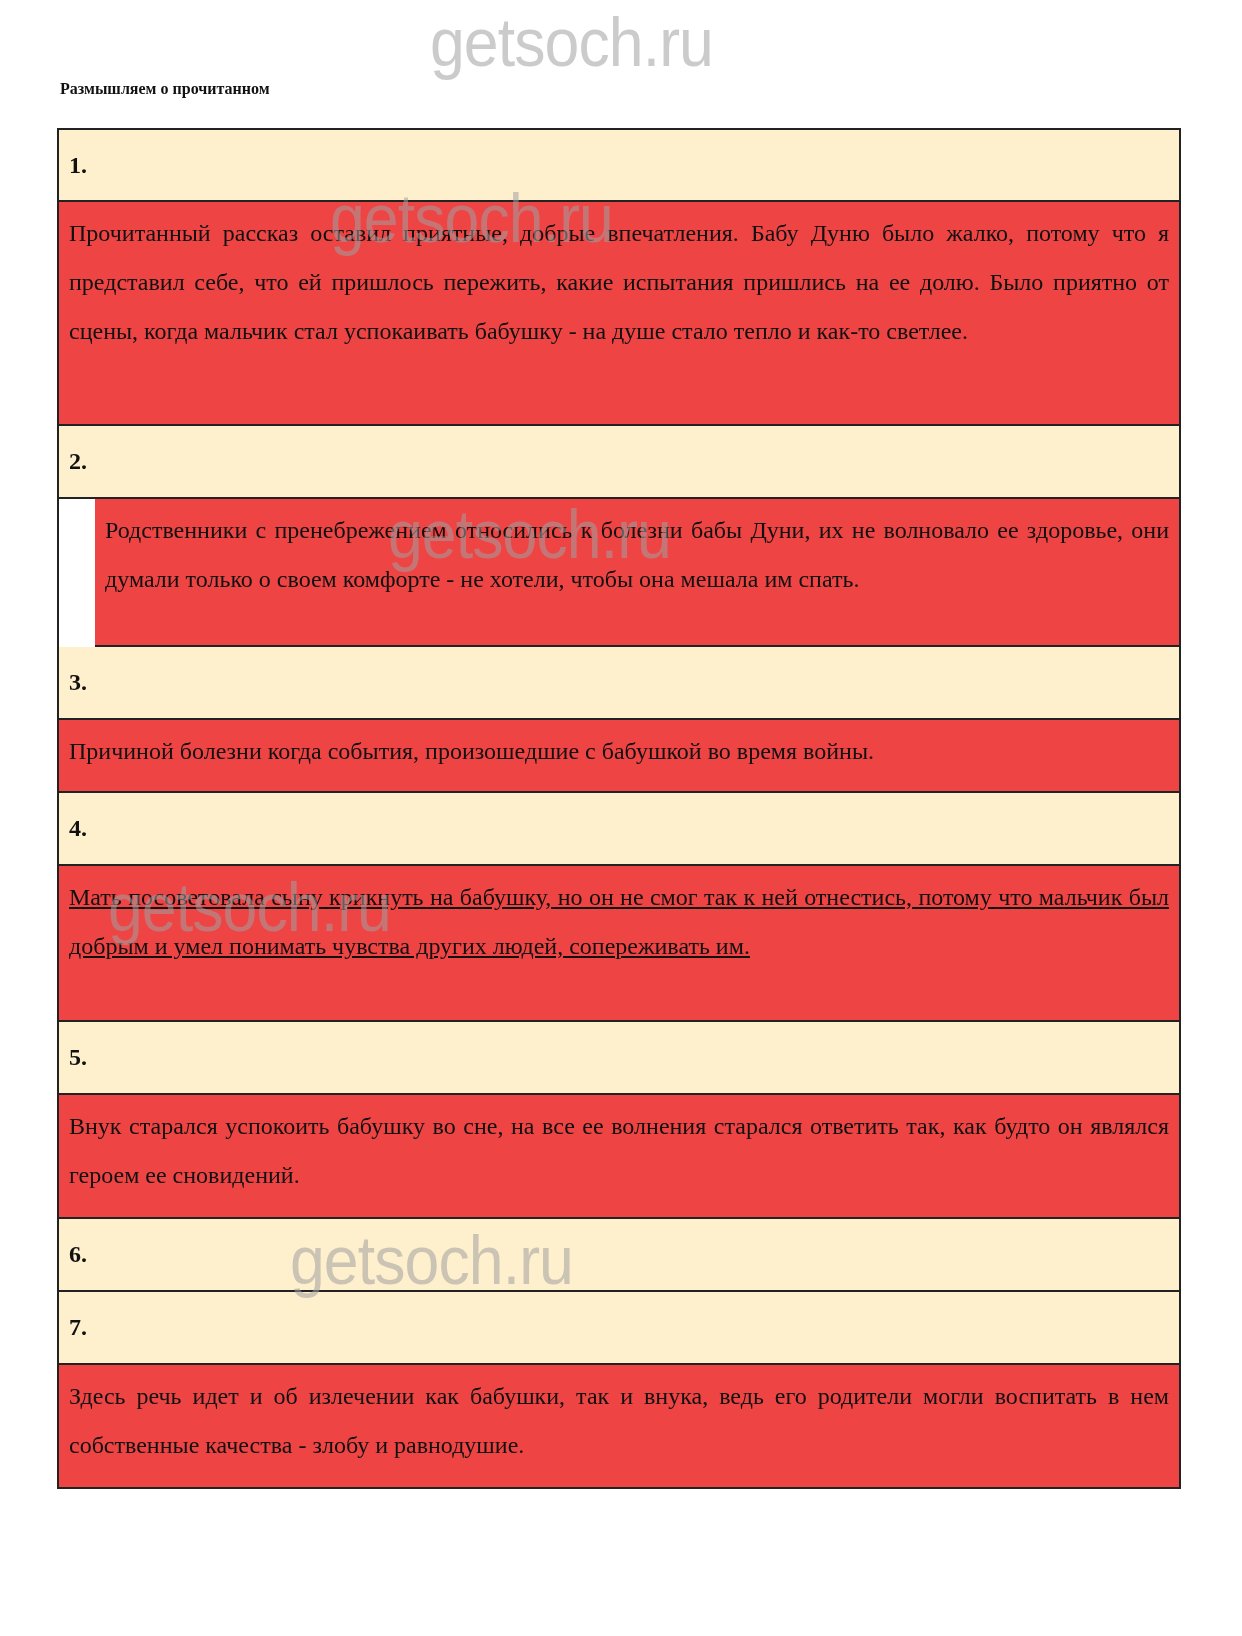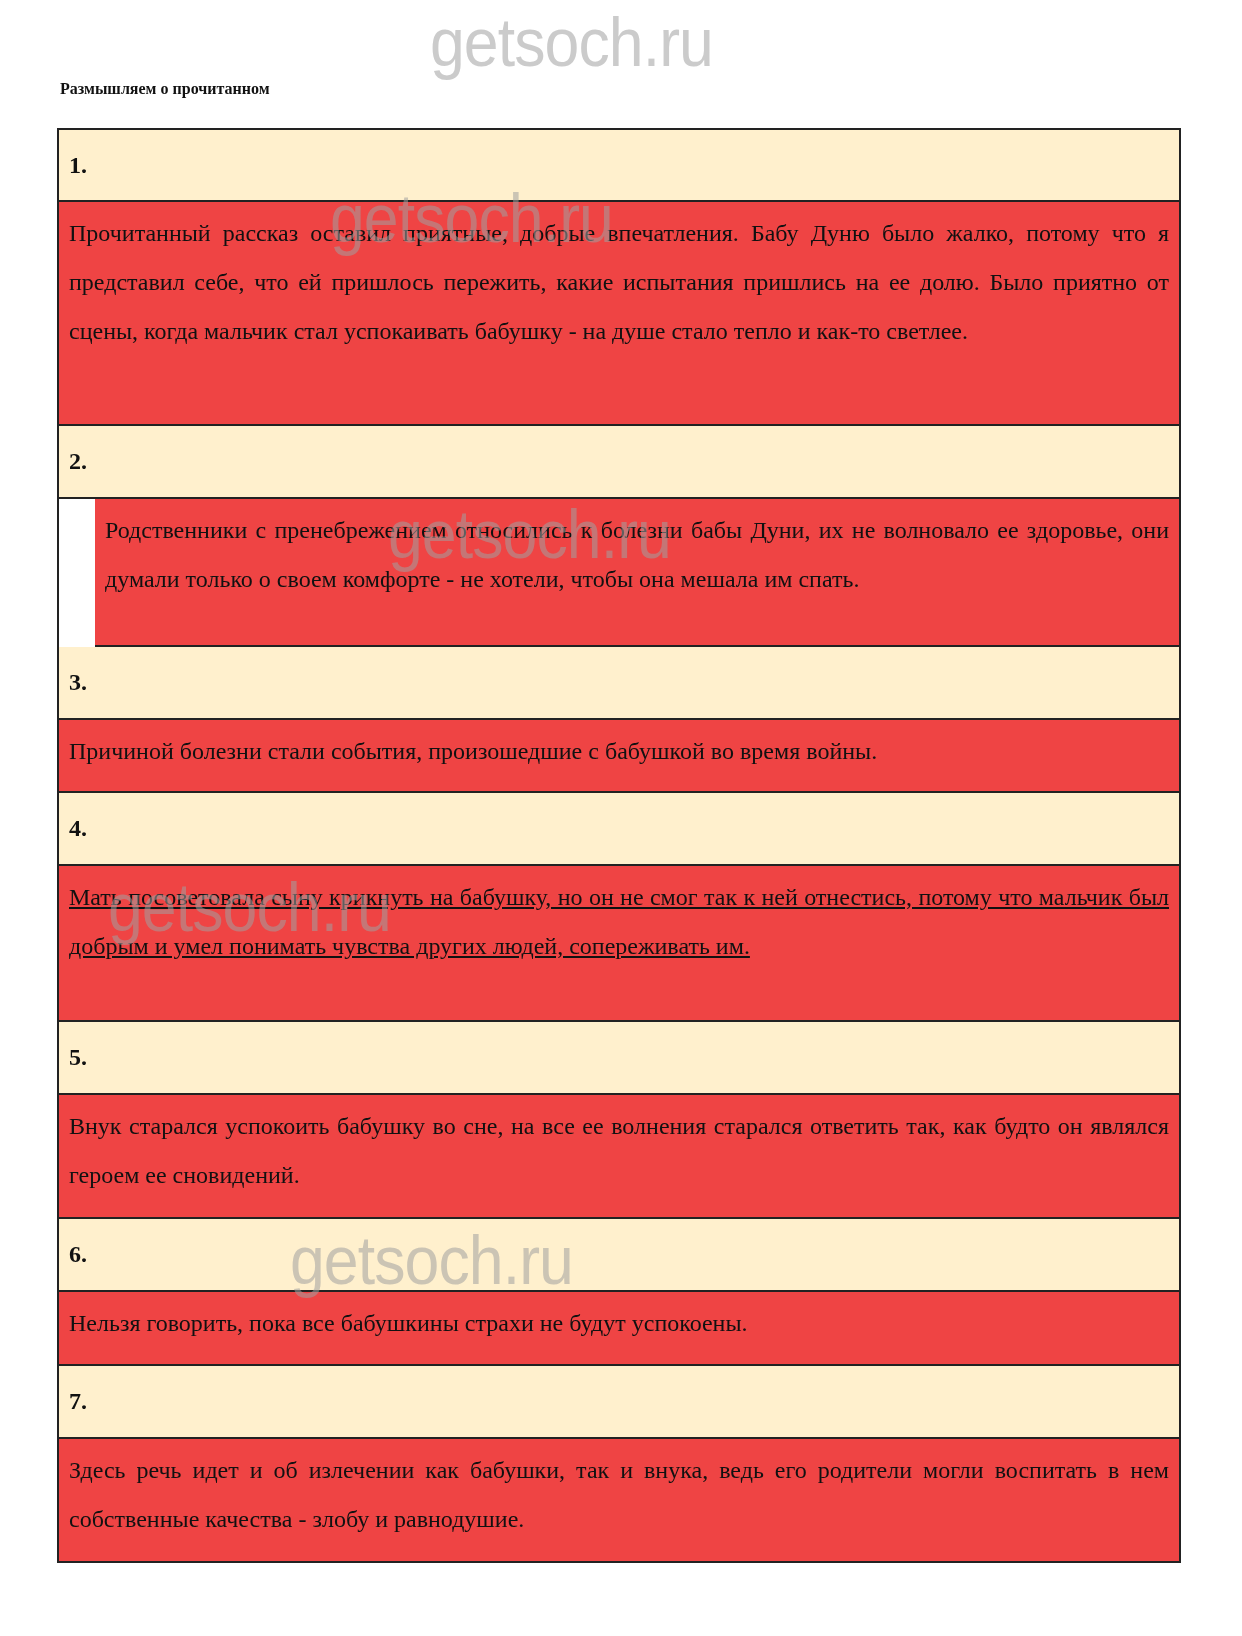--- a/index.html
+++ b/index.html
@@ -90,43 +90,40 @@
     <span>2.</span>
   </div>
   <div class="q-answer" style="height:148px;margin-left:36px;">
     <span>Родственники с пренебрежением относились к болезни бабы Дуни, их не волновало ее здоровье, они думали только о своем комфорте - не хотели, чтобы она мешала им спать.</span>
   </div>
 
   <div class="q-header" style="height:73px;">
     <span>3.</span>
   </div>
   <div class="q-answer" style="height:73px;">
-    <span>Причиной болезни стали события, произошедшие с бабушкой во время войны.</span>
+    <span>Причиной болезни когда события, произошедшие с бабушкой во время войны.</span>
   </div>
 
   <div class="q-header" style="height:73px;">
     <span>4.</span>
   </div>
   <div class="q-answer" style="height:156px;text-decoration:underline;">
     <span>Мать посоветовала сыну крикнуть на бабушку, но он не смог так к ней отнестись, потому что мальчик был добрым и умел понимать чувства других людей, сопереживать им.</span>
   </div>
 
   <div class="q-header" style="height:73px;">
     <span>5.</span>
   </div>
   <div class="q-answer" style="height:124px;">
     <span>Внук старался успокоить бабушку во сне, на все ее волнения старался ответить так, как будто он являлся героем ее сновидений.</span>
   </div>
 
   <div class="q-header" style="height:73px;">
     <span>6.</span>
   </div>
-  <div class="q-answer" style="height:74px;">
-    <span>Нельзя говорить, пока все бабушкины страхи не будут успокоены.</span>
-  </div>
 
   <div class="q-header" style="height:73px;">
     <span>7.</span>
   </div>
   <div class="q-answer last" style="height:122px;">
     <span>Здесь речь идет и об излечении как бабушки, так и внука, ведь его родители могли воспитать в нем собственные качества - злобу и равнодушие.</span>
   </div>
 
 </div>
 

